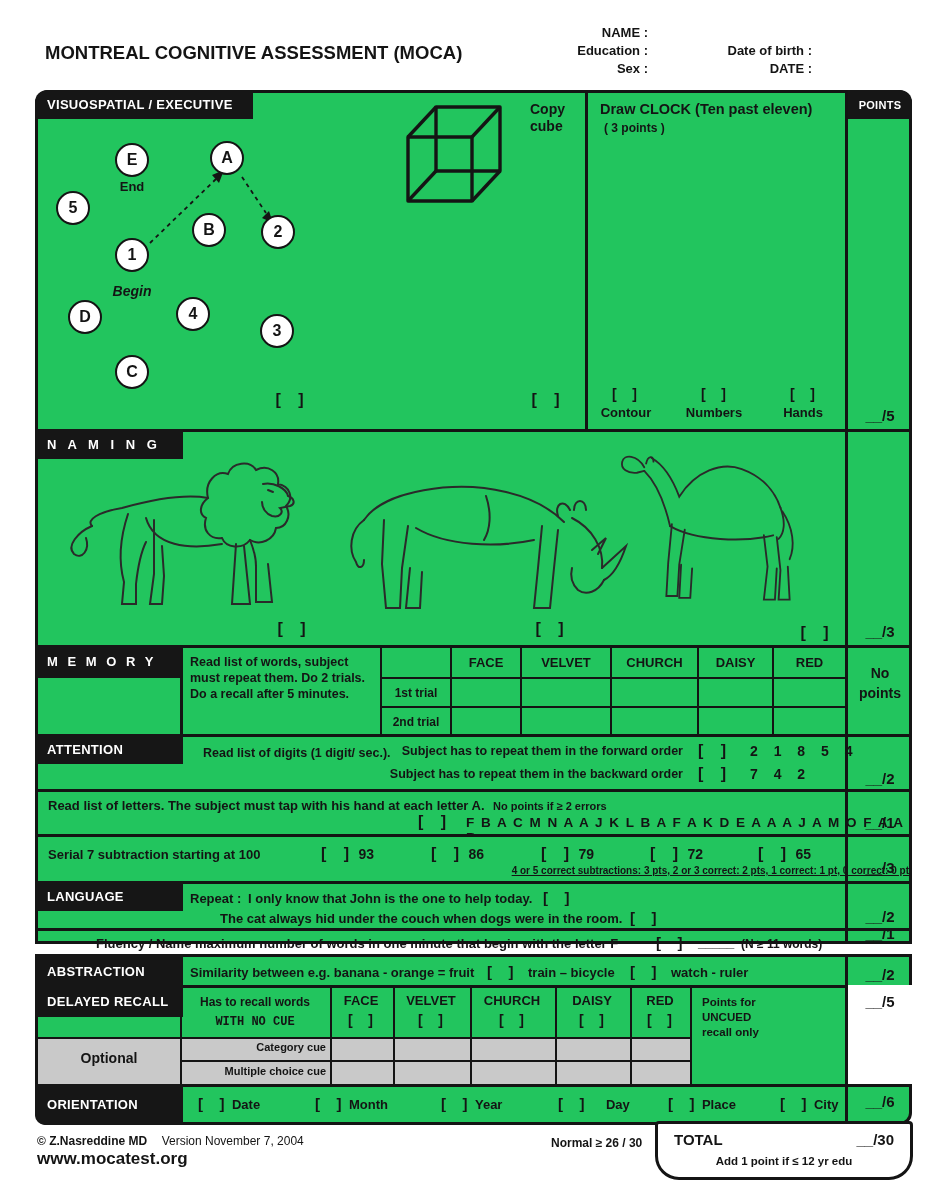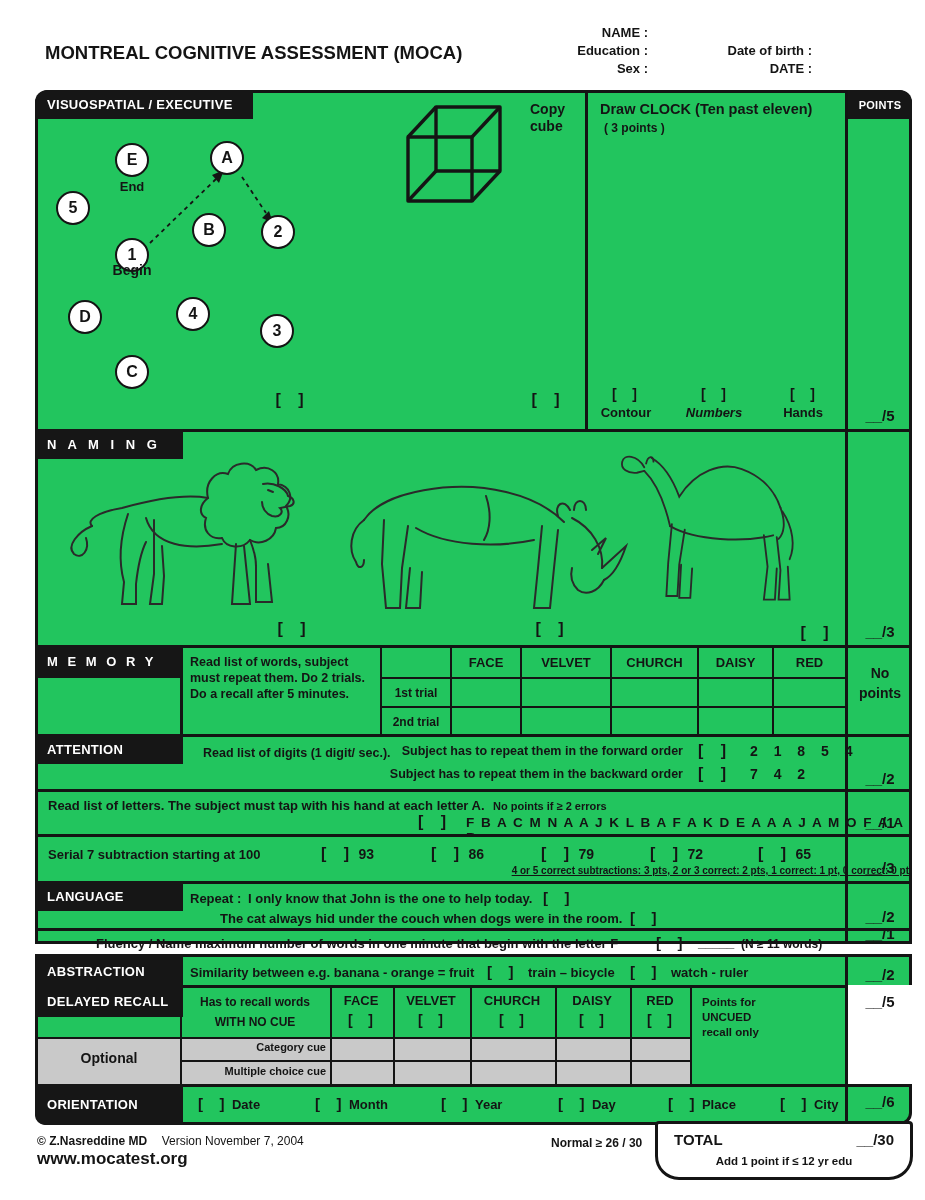--- a/index.html
+++ b/index.html
@@ -57,21 +57,21 @@
     <div class="node" style="left:172px;top:48px;">A</div>
     <div class="node" style="left:18px;top:98px;">5</div>
     <div class="node" style="left:154px;top:120px;">B</div>
     <div class="node" style="left:223px;top:122px;">2</div>
     <div class="node" style="left:77px;top:145px;">1</div>
     <div class="node" style="left:30px;top:207px;">D</div>
     <div class="node" style="left:138px;top:204px;">4</div>
     <div class="node" style="left:222px;top:221px;">3</div>
     <div class="node" style="left:77px;top:262px;">C</div>
     <div class="abs b ctr t13" style="left:59px;top:86px;width:70px;">End</div>
-    <div class="abs b ctr t14" style="left:59px;top:169px;width:70px;">Begin</div>
+    <div class="abs b ctr t14" style="left:59px;top:190px;width:70px;font-style:italic;">Begin</div>
     <div class="abs ctr cb" style="left:228px;top:298px;width:48px;font-size:16px;">[   ]</div>
 
     <svg class="abs" style="left:366px;top:12px;" width="102" height="108" viewBox="0 0 102 108">
       <g stroke="#141414" stroke-width="3.4" fill="none" stroke-linejoin="round">
         <rect x="32" y="2" width="64" height="64"></rect>
         <rect x="4" y="32" width="64" height="64"></rect>
         <line x1="32" y1="2" x2="4" y2="32"></line>
         <line x1="96" y1="2" x2="68" y2="32"></line>
         <line x1="96" y1="66" x2="68" y2="96"></line>
         <line x1="32" y1="66" x2="4" y2="96"></line>
@@ -83,21 +83,21 @@
     </div>
     <div class="abs ctr cb" style="left:484px;top:298px;width:48px;font-size:16px;">[   ]</div>
 
     <div class="vline" style="left:547px;"></div>
     <div class="abs b" style="left:562px;top:8px;font-size:14.5px;">Draw CLOCK  (Ten past eleven)</div>
     <div class="abs b t12" style="left:566px;top:28px;">( 3 points )</div>
     <div class="abs" style="left:552px;top:50px;width:250px;height:240px;"></div>
     <div class="abs ctr cb" style="left:563px;top:293px;width:48px;">[   ]</div>
     <div class="abs ctr b t13" style="left:553px;top:312px;width:70px;">Contour</div>
     <div class="abs ctr cb" style="left:652px;top:293px;width:48px;">[   ]</div>
-    <div class="abs ctr b t13" style="left:641px;top:312px;width:70px;font-style:italic;">Numbers</div>
+    <div class="abs ctr b t13" style="left:641px;top:312px;width:70px;">Numbers</div>
     <div class="abs ctr cb" style="left:741px;top:293px;width:48px;">[   ]</div>
     <div class="abs ctr b t13" style="left:730px;top:312px;width:70px;">Hands</div>
 
     <div class="scorecell">
       <div class="tab" style="left:0;top:0;right:0;height:29px;justify-content:center;padding-left:0;
            font-size:11px;border-radius:0 12px 0 0;">POINTS</div>
       <div class="score" style="bottom:8px;">__/5</div>
     </div>
   </div>
 
@@ -310,21 +310,21 @@
     <div class="hline" style="left:142px;top:72px;width:510px;"></div>
     <div class="vthin" style="left:142px;top:0;height:96px;"></div>
     <div class="vthin" style="left:292px;top:0;height:96px;"></div>
     <div class="vthin" style="left:355px;top:0;height:96px;"></div>
     <div class="vthin" style="left:432px;top:0;height:96px;"></div>
     <div class="vthin" style="left:517px;top:0;height:96px;"></div>
     <div class="vthin" style="left:592px;top:0;height:96px;"></div>
     <div class="vthin" style="left:652px;top:0;height:96px;"></div>
 
     <div class="abs ctr b t12" style="left:142px;top:7px;width:150px;">Has to recall words</div>
-    <div class="abs ctr b t12" style="left:142px;top:27px;width:150px;">WITH NO CUE</div>
+    <div class="abs ctr b t12" style="left:142px;top:27px;width:150px;font-family:Liberation Mono, monospace;">WITH NO CUE</div>
 
     <div class="abs ctr b t13" style="left:293px;top:5px;width:60px;">FACE</div>
     <div class="abs ctr cb" style="left:303px;top:24px;width:40px;">[   ]</div>
     <div class="abs ctr b t13" style="left:363px;top:5px;width:60px;">VELVET</div>
     <div class="abs ctr cb" style="left:373px;top:24px;width:40px;">[   ]</div>
     <div class="abs ctr b t13" style="left:444px;top:5px;width:60px;">CHURCH</div>
     <div class="abs ctr cb" style="left:454px;top:24px;width:40px;">[   ]</div>
     <div class="abs ctr b t13" style="left:524px;top:5px;width:60px;">DAISY</div>
     <div class="abs ctr cb" style="left:534px;top:24px;width:40px;">[   ]</div>
     <div class="abs ctr b t13" style="left:592px;top:5px;width:60px;">RED</div>
@@ -353,21 +353,21 @@
     <div class="abs" style="left:277px;top:8px;">
       <span class="cb" style="font-size:15px;">[   ]</span>
       <span class="b t13" style="margin-left:2px;">Month</span>
     </div>
     <div class="abs" style="left:403px;top:8px;">
       <span class="cb" style="font-size:15px;">[   ]</span>
       <span class="b t13" style="margin-left:2px;">Year</span>
     </div>
     <div class="abs" style="left:520px;top:8px;">
       <span class="cb" style="font-size:15px;">[   ]</span>
-      <span class="b t13" style="margin-left:2px;">Day</span>
+      <span class="b t13" style="margin-left:16px;">Day</span>
     </div>
     <div class="abs" style="left:630px;top:8px;">
       <span class="cb" style="font-size:15px;">[   ]</span>
       <span class="b t13" style="margin-left:2px;">Place</span>
     </div>
     <div class="abs" style="left:742px;top:8px;">
       <span class="cb" style="font-size:15px;">[   ]</span>
       <span class="b t13" style="margin-left:2px;">City</span>
     </div>
     <div class="scorecell">

